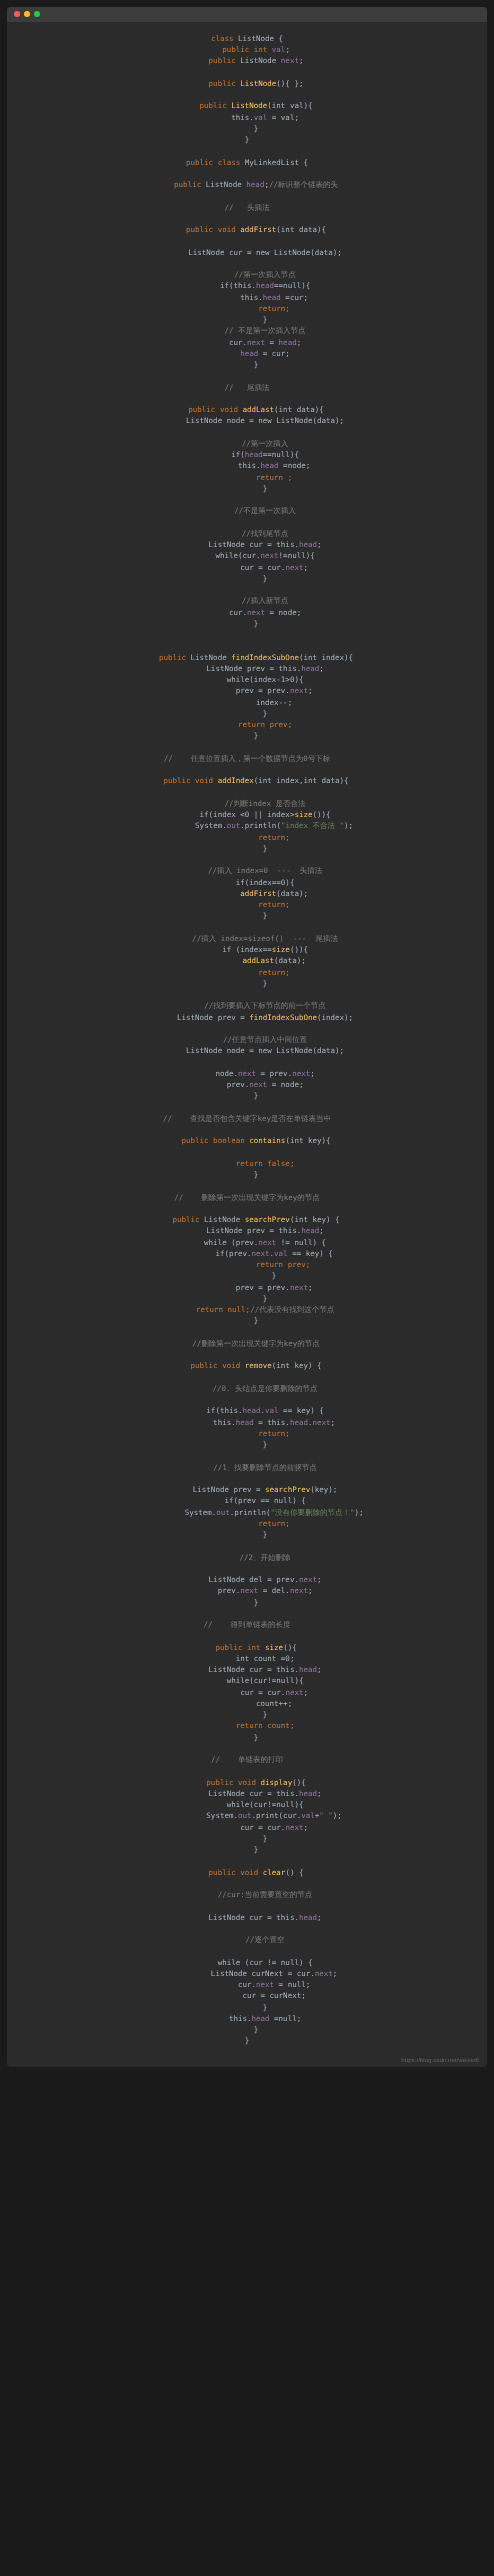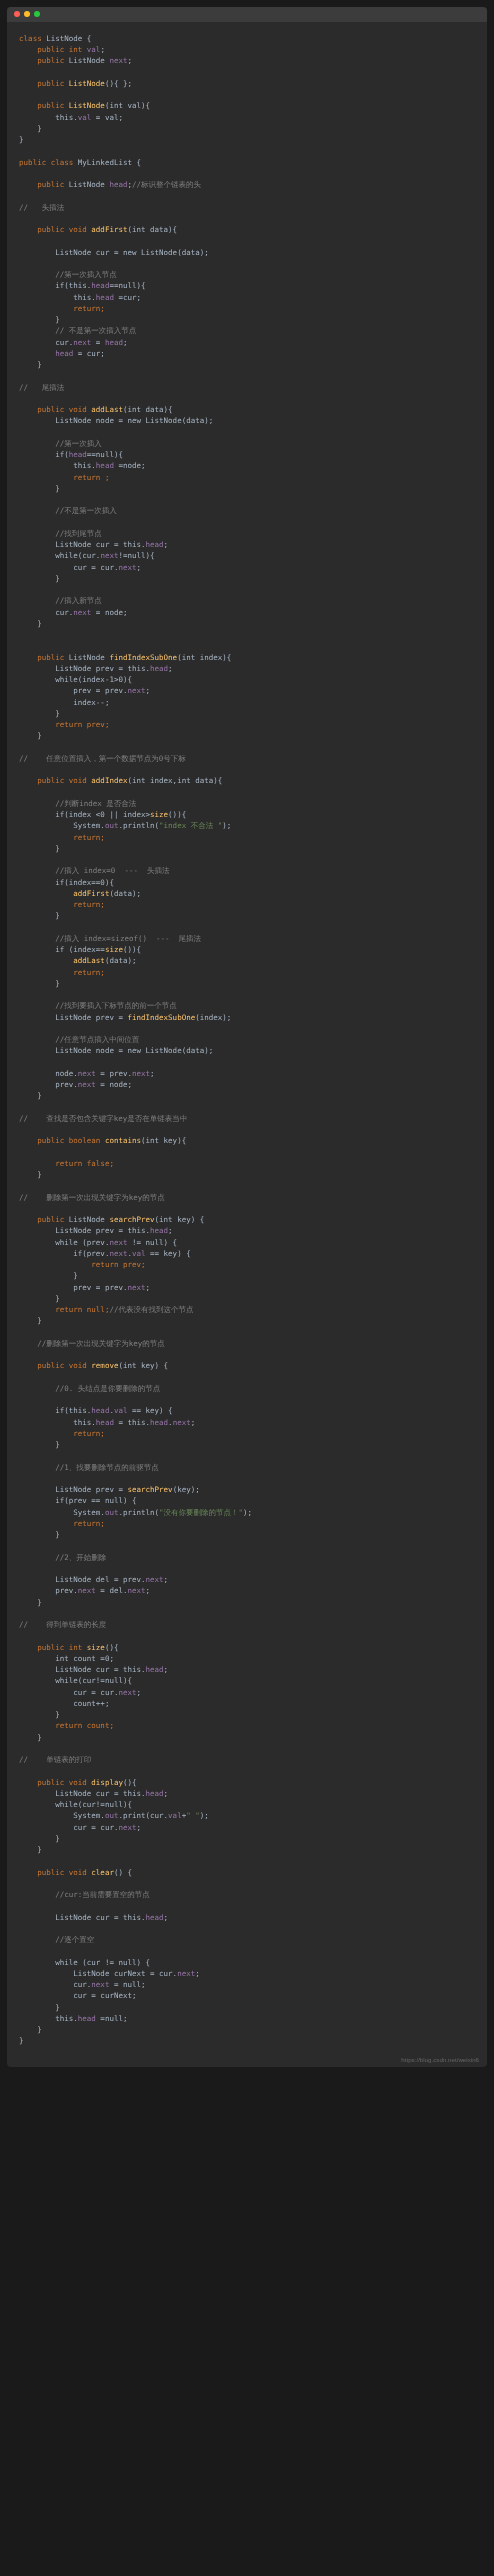--- a/index.html
+++ b/index.html
@@ -3,21 +3,21 @@
 <meta charset="utf-8">
 <style>
   * { margin: 0; padding: 0; box-sizing: border-box; }
   body { background: #1a1a1a; font-family: Menlo, Monaco, Consolas, monospace; font-size: 7.5px; display: flex; justify-content: center; padding: 6.8px; }
   .window { background: #2b2b2b; width: 481px; border-radius: 4.1px; overflow: hidden; position: relative; }
   .titlebar { height: 15px; background: #3c3c3c; display: flex; align-items: center; padding-left: 6.8px; gap: 4.1px; }
   .dot { width: 6.2px; height: 6.2px; border-radius: 50%; }
   .red { background: #ff5f56; }
   .yellow { background: #ffbd2e; }
   .green { background: #27c93f; }
-  .code { padding: 11px 12.3px 20.5px 12.3px; line-height: 1.5; white-space: pre; color: #a9b7c6; }
+  .code { padding: 11px 12.3px 20.5px 12.3px; line-height: 1.5; white-space: pre; color: #a9b7c6; text-align: center; }
   .watermark { position: absolute; bottom: 4.1px; right: 8.2px; font-size: 6.2px; color: #666; font-family: Arial, sans-serif; }
   
   .kw { color: #cc7832; }
   .fn { color: #ffc66d; }      
   .str { color: #6a8759; }     
   .cmt { color: #808080; }
   .fld { color: #9876aa; }
 </style>
 </head>
 <body>

